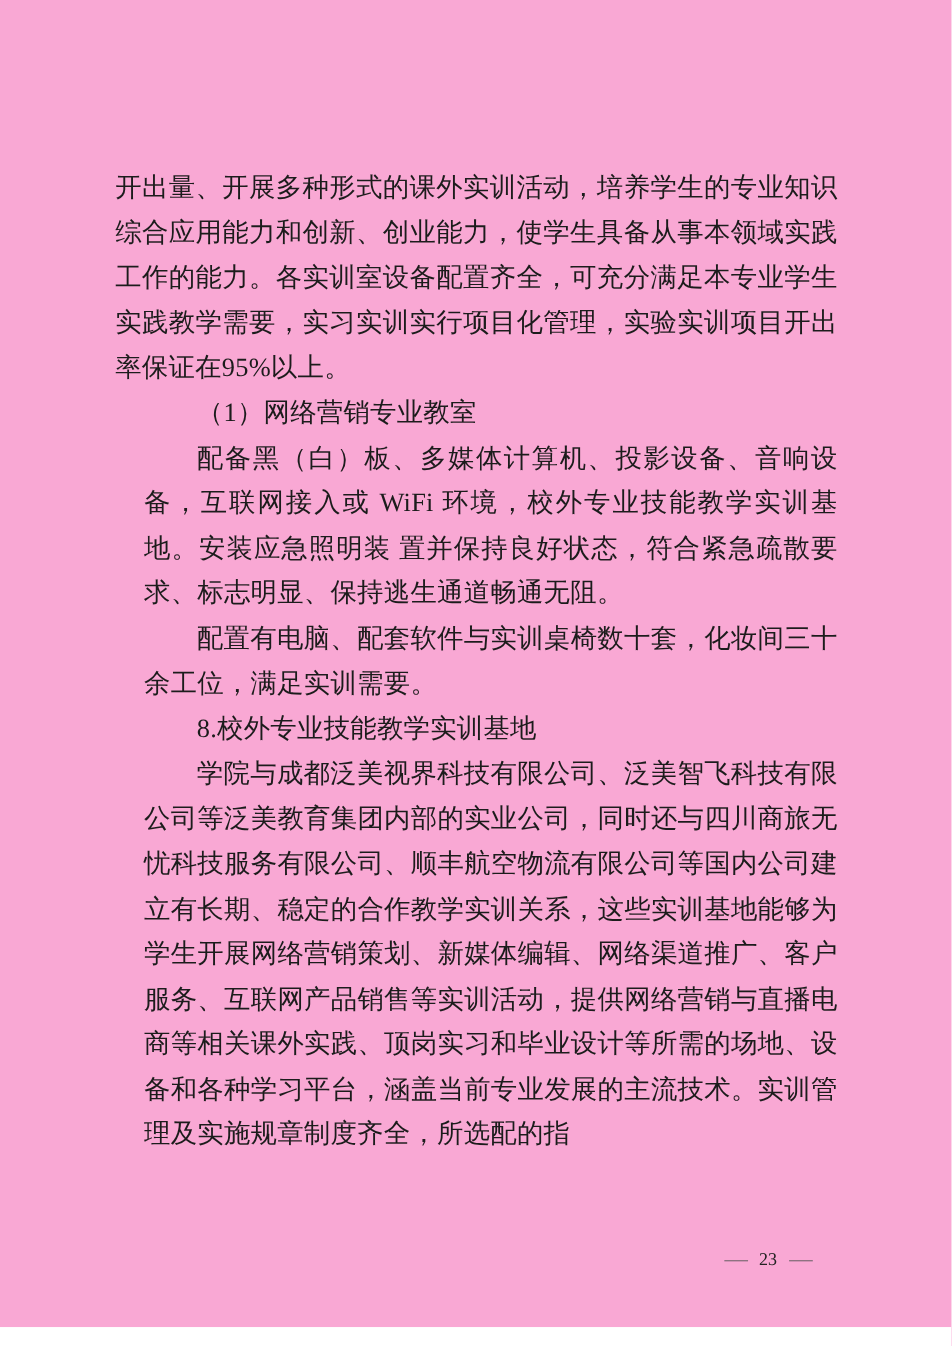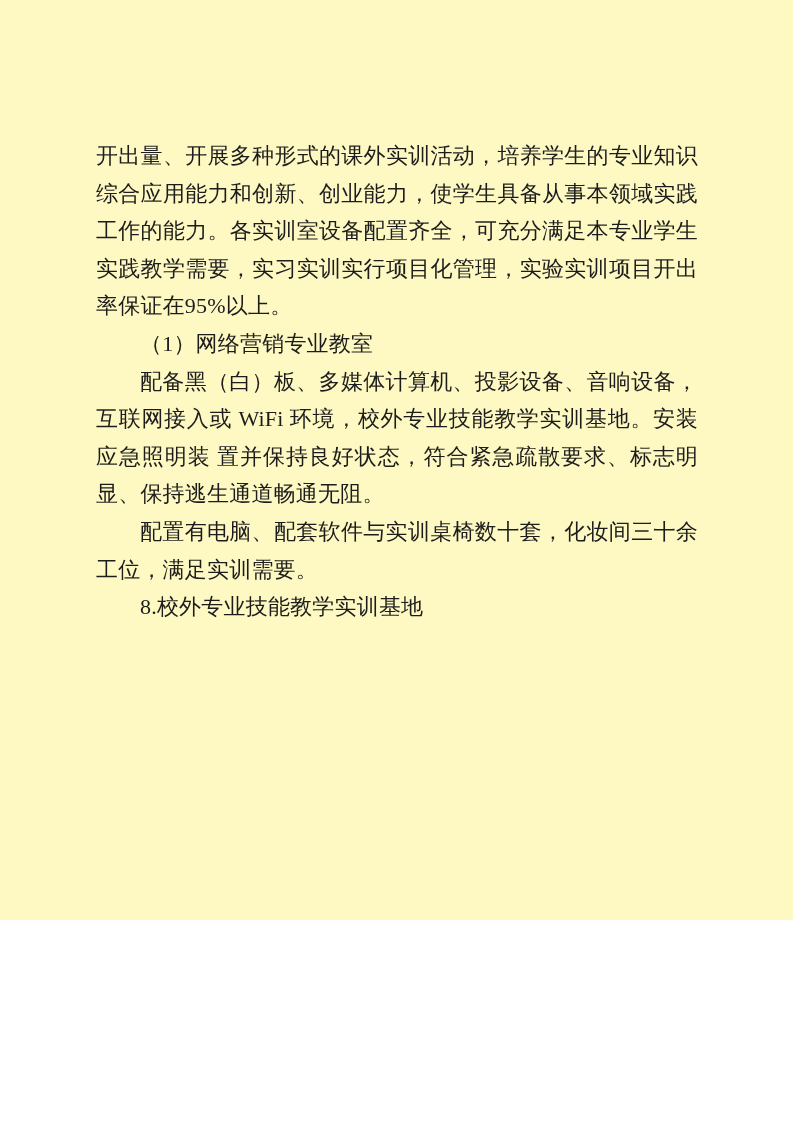--- a/index.html
+++ b/index.html
@@ -3,22 +3,22 @@
 <meta charset="utf-8">
 <style>
   html, body {
     margin: 0;
     padding: 0;
     background: #ffffff;
   }
   .page {
     position: relative;
     width: 793px;
-    height: 920px;
-    background: #fef9c3;
+    height: 1106px;
+    background: #f9a8d4;
     overflow: hidden;
     font-family: "Liberation Serif", "DejaVu Serif", serif;
     color: #1c1c1c;
   }
   .content {
     position: absolute;
     left: 96px;
     top: 137px;
     width: 602px;
     font-size: 22px;
@@ -26,20 +26,21 @@
     text-align: justify;
     text-justify: inter-ideograph;
     letter-spacing: 0.2px;
   }
   .content p {
     margin: 0;
     padding: 0;
   }
   .content p.indent {
     text-indent: 2em;
+    margin-left: 24px;
   }
   .footer {
     position: absolute;
     left: 575px;
     top: 1042px;
     width: 130px;
     display: flex;
     align-items: center;
     justify-content: center;
     gap: 12px;
@@ -59,20 +60,21 @@
 </head>
 <body>
 
 <div class="page">
   <div class="content">
       <p class="">开出量、开展多种形式的课外实训活动，培养学生的专业知识综合应用能力和创新、创业能力，使学生具备从事本领域实践工作的能力。各实训室设备配置齐全，可充分满足本专业学生实践教学需要，实习实训实行项目化管理，实验实训项目开出率保证在95%以上。</p>
       <p class="indent">（1）网络营销专业教室</p>
       <p class="indent">配备黑（白）板、多媒体计算机、投影设备、音响设备，互联网接入或 WiFi 环境，校外专业技能教学实训基地。安装应急照明装 置并保持良好状态，符合紧急疏散要求、标志明显、保持逃生通道畅通无阻。</p>
       <p class="indent">配置有电脑、配套软件与实训桌椅数十套，化妆间三十余工位，满足实训需要。</p>
       <p class="indent">8.校外专业技能教学实训基地</p>
+      <p class="indent">学院与成都泛美视界科技有限公司、泛美智飞科技有限公司等泛美教育集团内部的实业公司，同时还与四川商旅无忧科技服务有限公司、顺丰航空物流有限公司等国内公司建立有长期、稳定的合作教学实训关系，这些实训基地能够为学生开展网络营销策划、新媒体编辑、网络渠道推广、客户服务、互联网产品销售等实训活动，提供网络营销与直播电商等相关课外实践、顶岗实习和毕业设计等所需的场地、设备和各种学习平台，涵盖当前专业发展的主流技术。实训管理及实施规章制度齐全，所选配的指</p>
     </div>
 
   <div class="footer">
     <span class="dash">—</span>
     <span class="pagenum">23</span>
     <span class="dash">—</span>
   </div>
 </div>
 
 </body></html>

